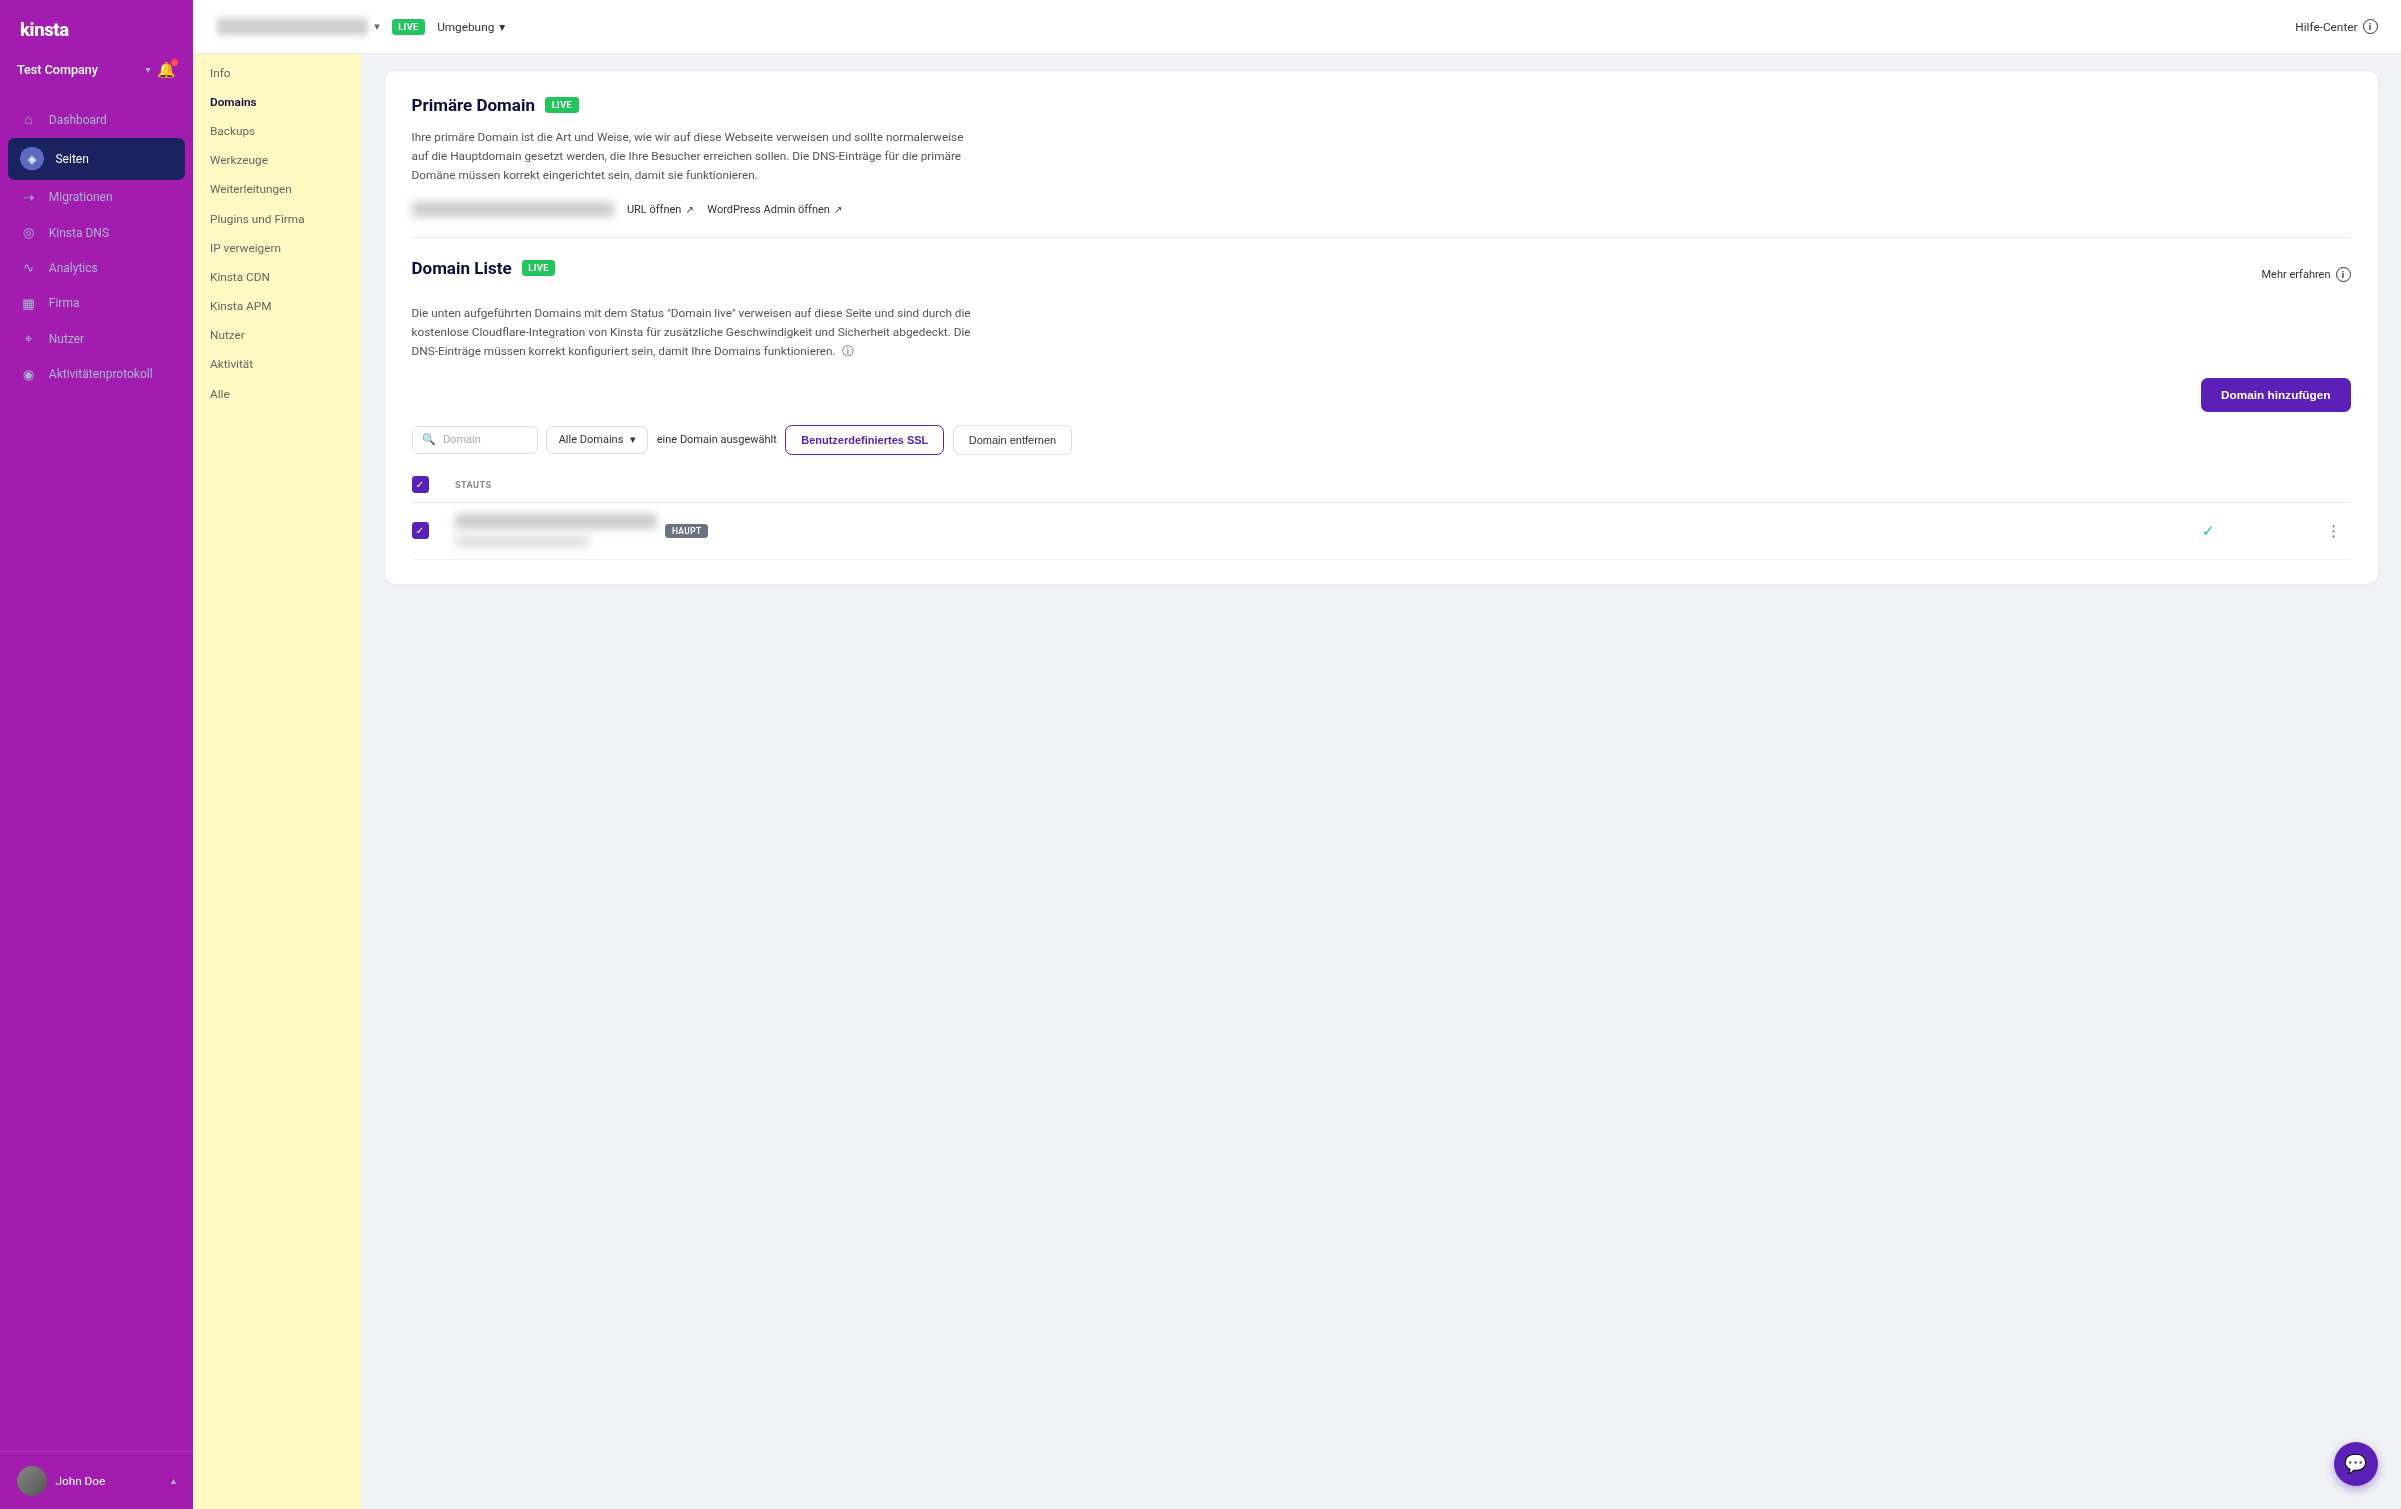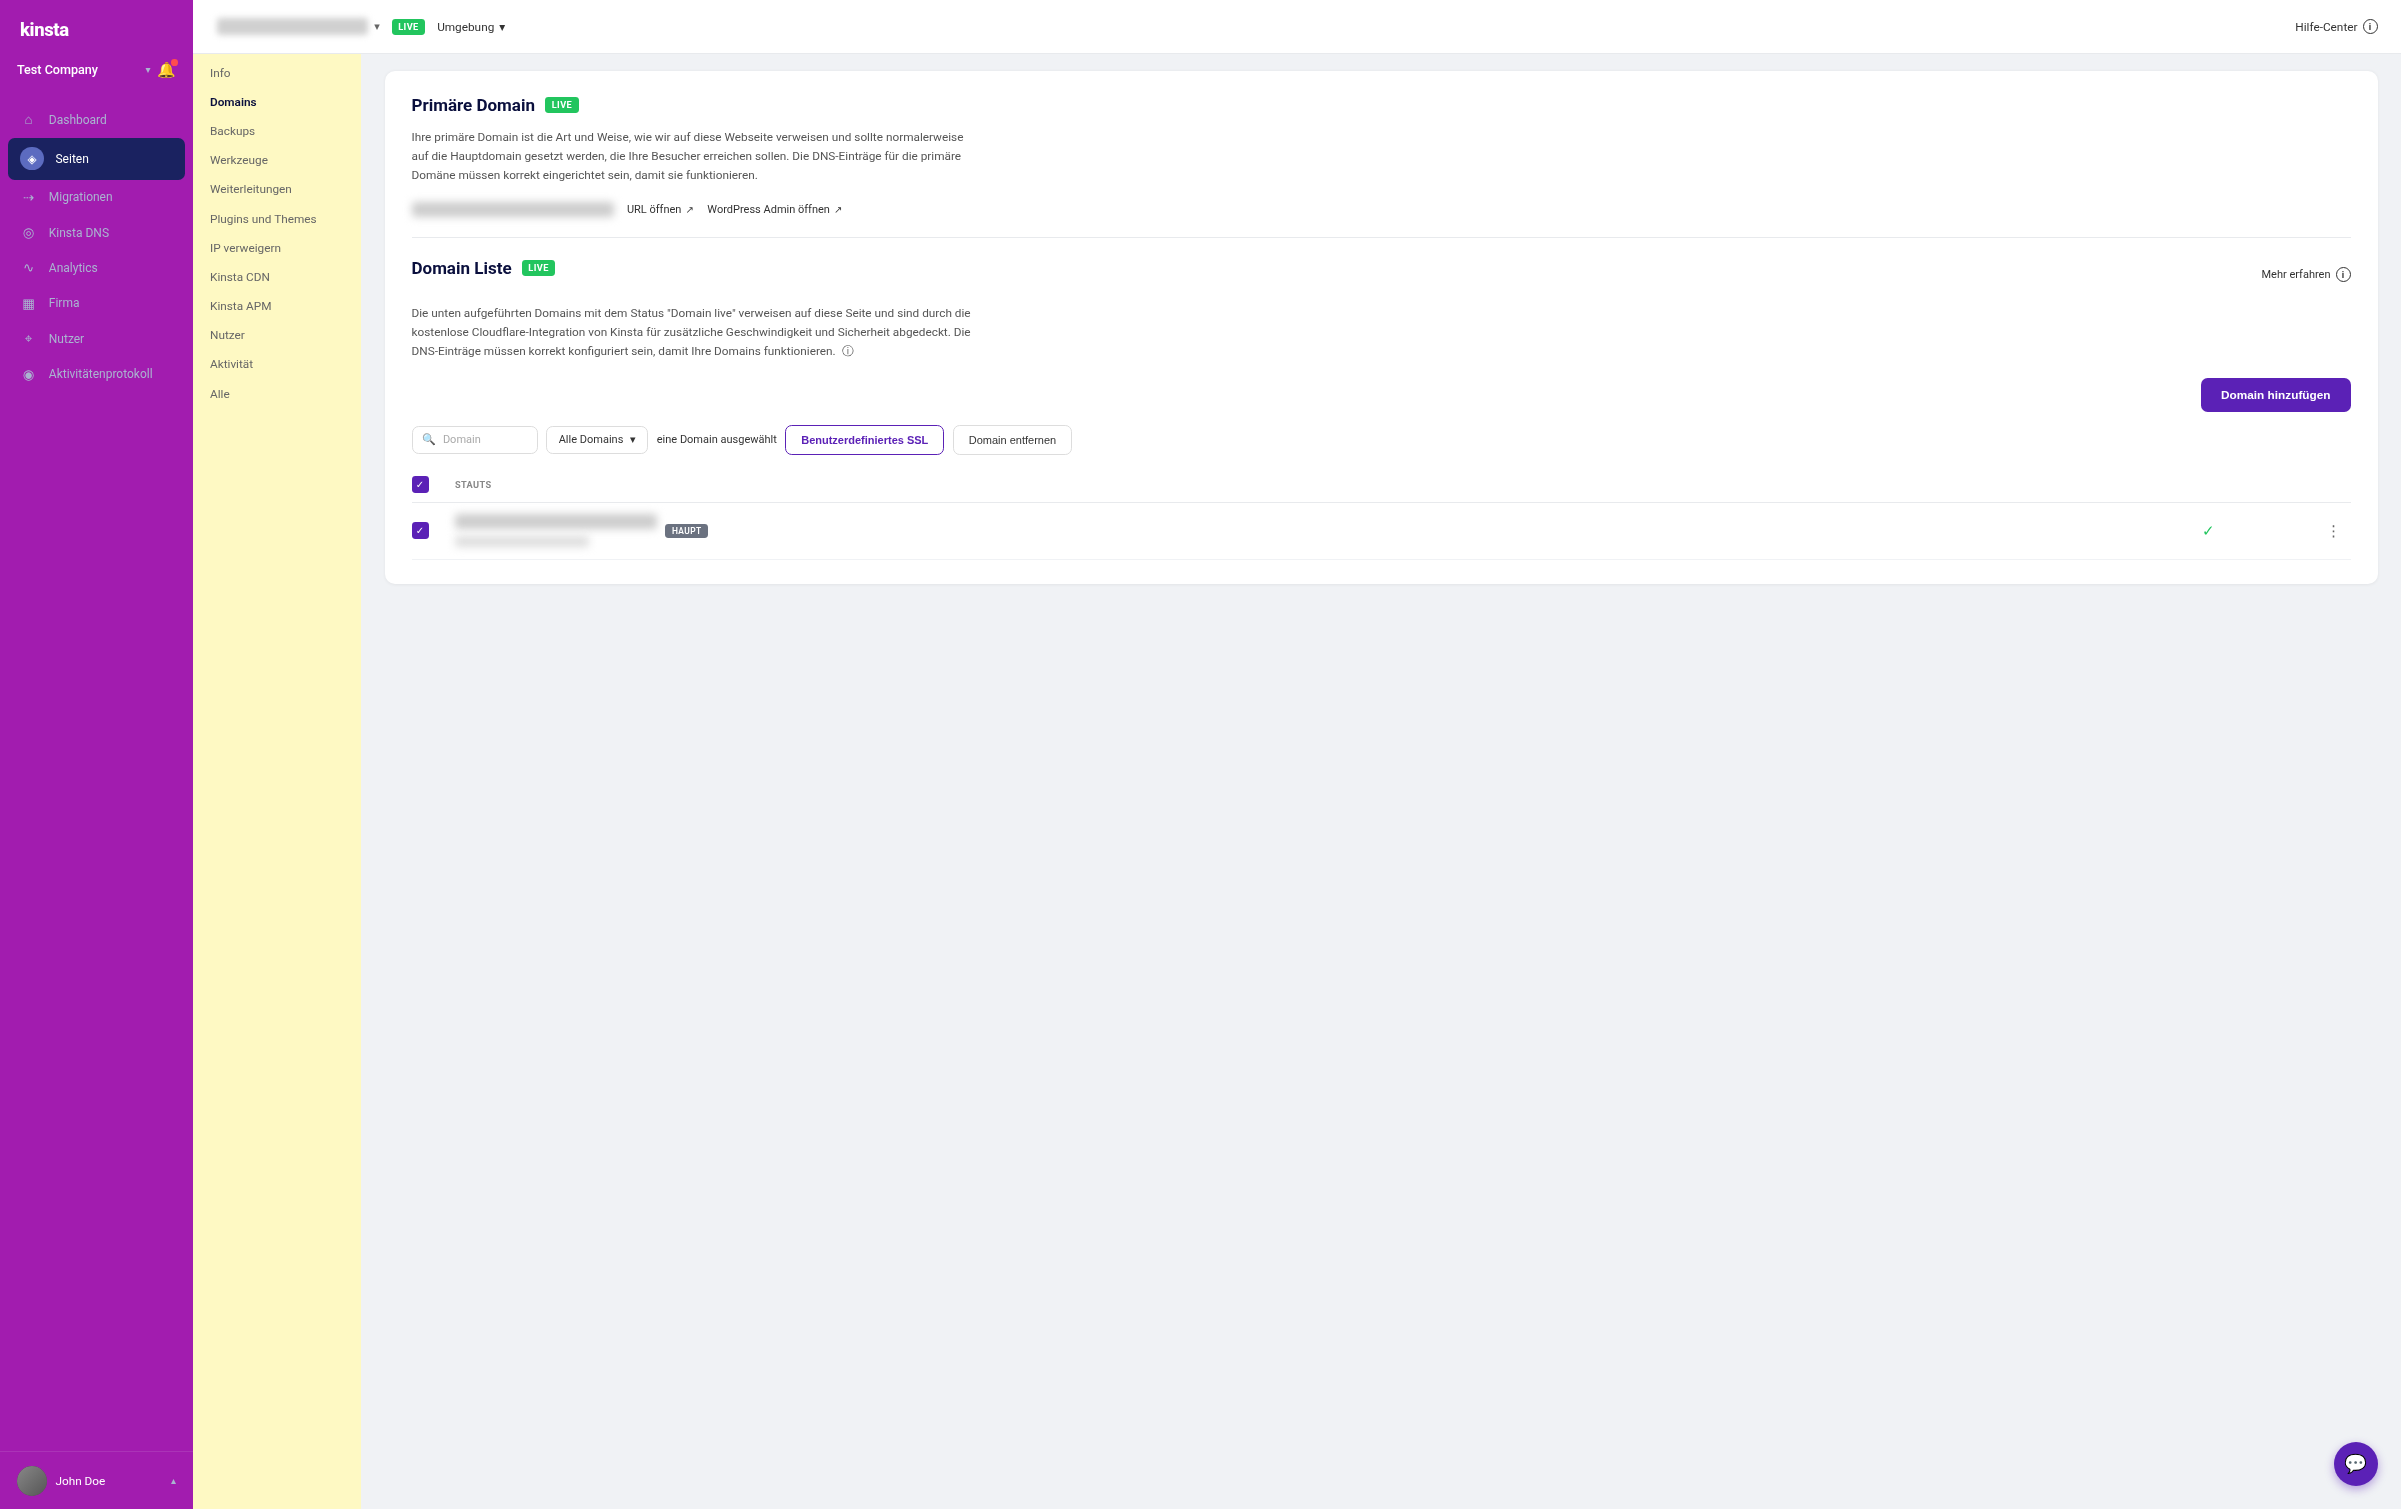--- a/index.html
+++ b/index.html
@@ -563,21 +563,21 @@
   </div>
 
   <div class="content-area">
 
     <div class="secondary-sidebar">
       <div class="sec-nav-item">Info</div>
       <div class="sec-nav-item active">Domains</div>
       <div class="sec-nav-item">Backups</div>
       <div class="sec-nav-item">Werkzeuge</div>
       <div class="sec-nav-item">Weiterleitungen</div>
-      <div class="sec-nav-item">Plugins und Themes</div>
+      <div class="sec-nav-item">Plugins und Firma</div>
       <div class="sec-nav-item">IP verweigern</div>
       <div class="sec-nav-item">Kinsta CDN</div>
       <div class="sec-nav-item">Kinsta APM</div>
       <div class="sec-nav-item">Nutzer</div>
       <div class="sec-nav-item">Aktivität</div>
       <div class="sec-nav-item">Alle</div>
     </div>
 
     <div class="main-panel">
 

